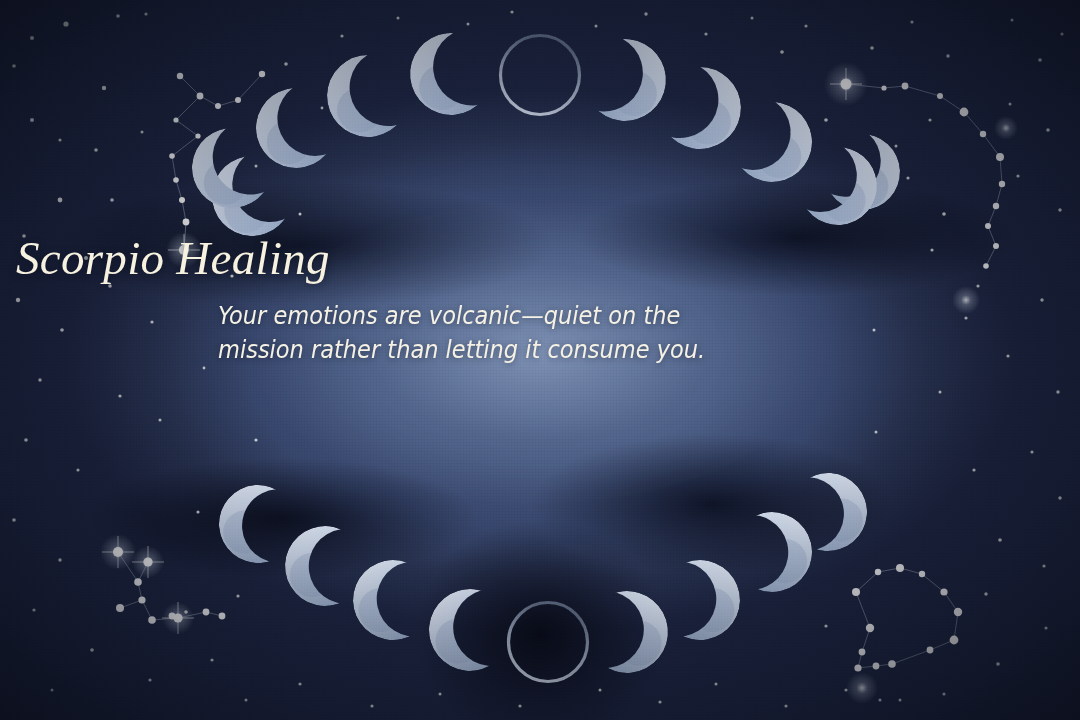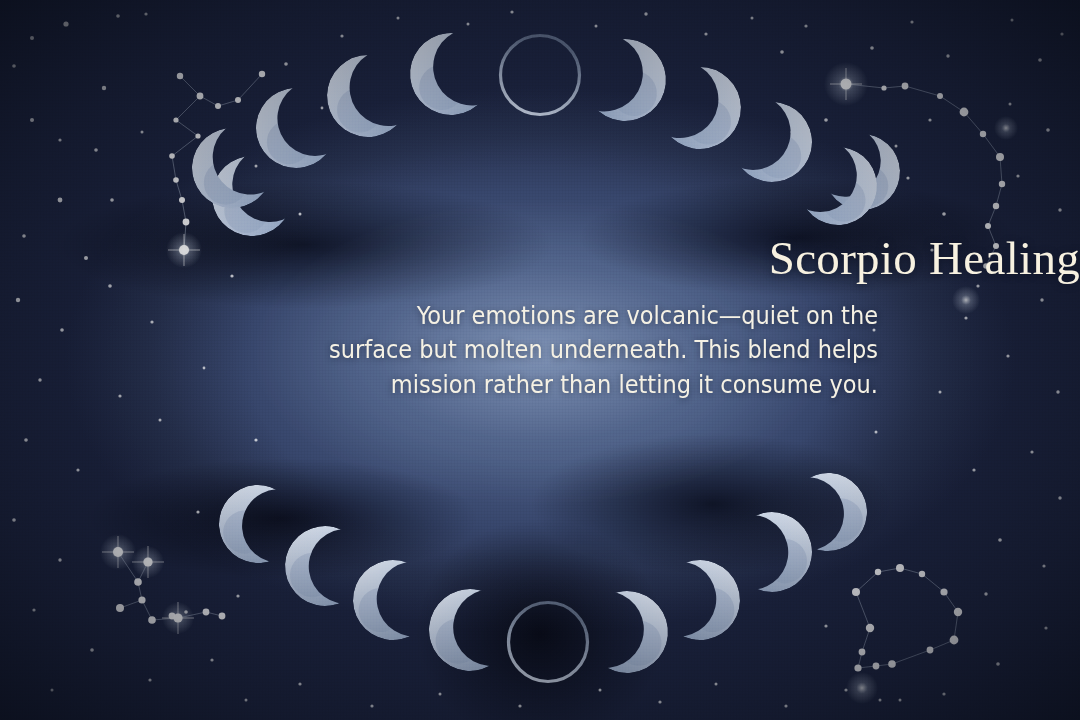--- a/index.html
+++ b/index.html
@@ -77,22 +77,23 @@
 
   
   .moon { position: absolute; }
   .moon svg { display: block; overflow: visible; }
 
   
   #text-block {
     position: absolute;
     left: 16px; right: 0;
     top: 232px;
-    text-align: right;
+    text-align: left;
     z-index: 12;
+    font-style: italic;
   }
   #title {
     font-family: "Liberation Serif", "DejaVu Serif", serif;
     font-size: 47px;
     line-height: 1.12;
     font-weight: 400;
     color: #f7f1e0;
     letter-spacing: .3px;
     margin: 0 0 14px 0;
     text-shadow: 0 1px 7px rgba(10,15,30,.55);
@@ -745,18 +746,17 @@
       </div>
     </div>
 
   <div class="layer" id="grain"></div>
   <div class="layer" id="vignette"></div>
 
   <div id="text-block">
     <h1 id="title">Scorpio Healing</h1>
     <p id="body-copy">
         <span>Your emotions are volcanic—quiet on the</span>
-        <span>surface but molten underneath. This blend helps</span>
         <span>mission rather than letting it consume you.</span>
       </p>
   </div>
 
 </div>
 
 </body></html>

